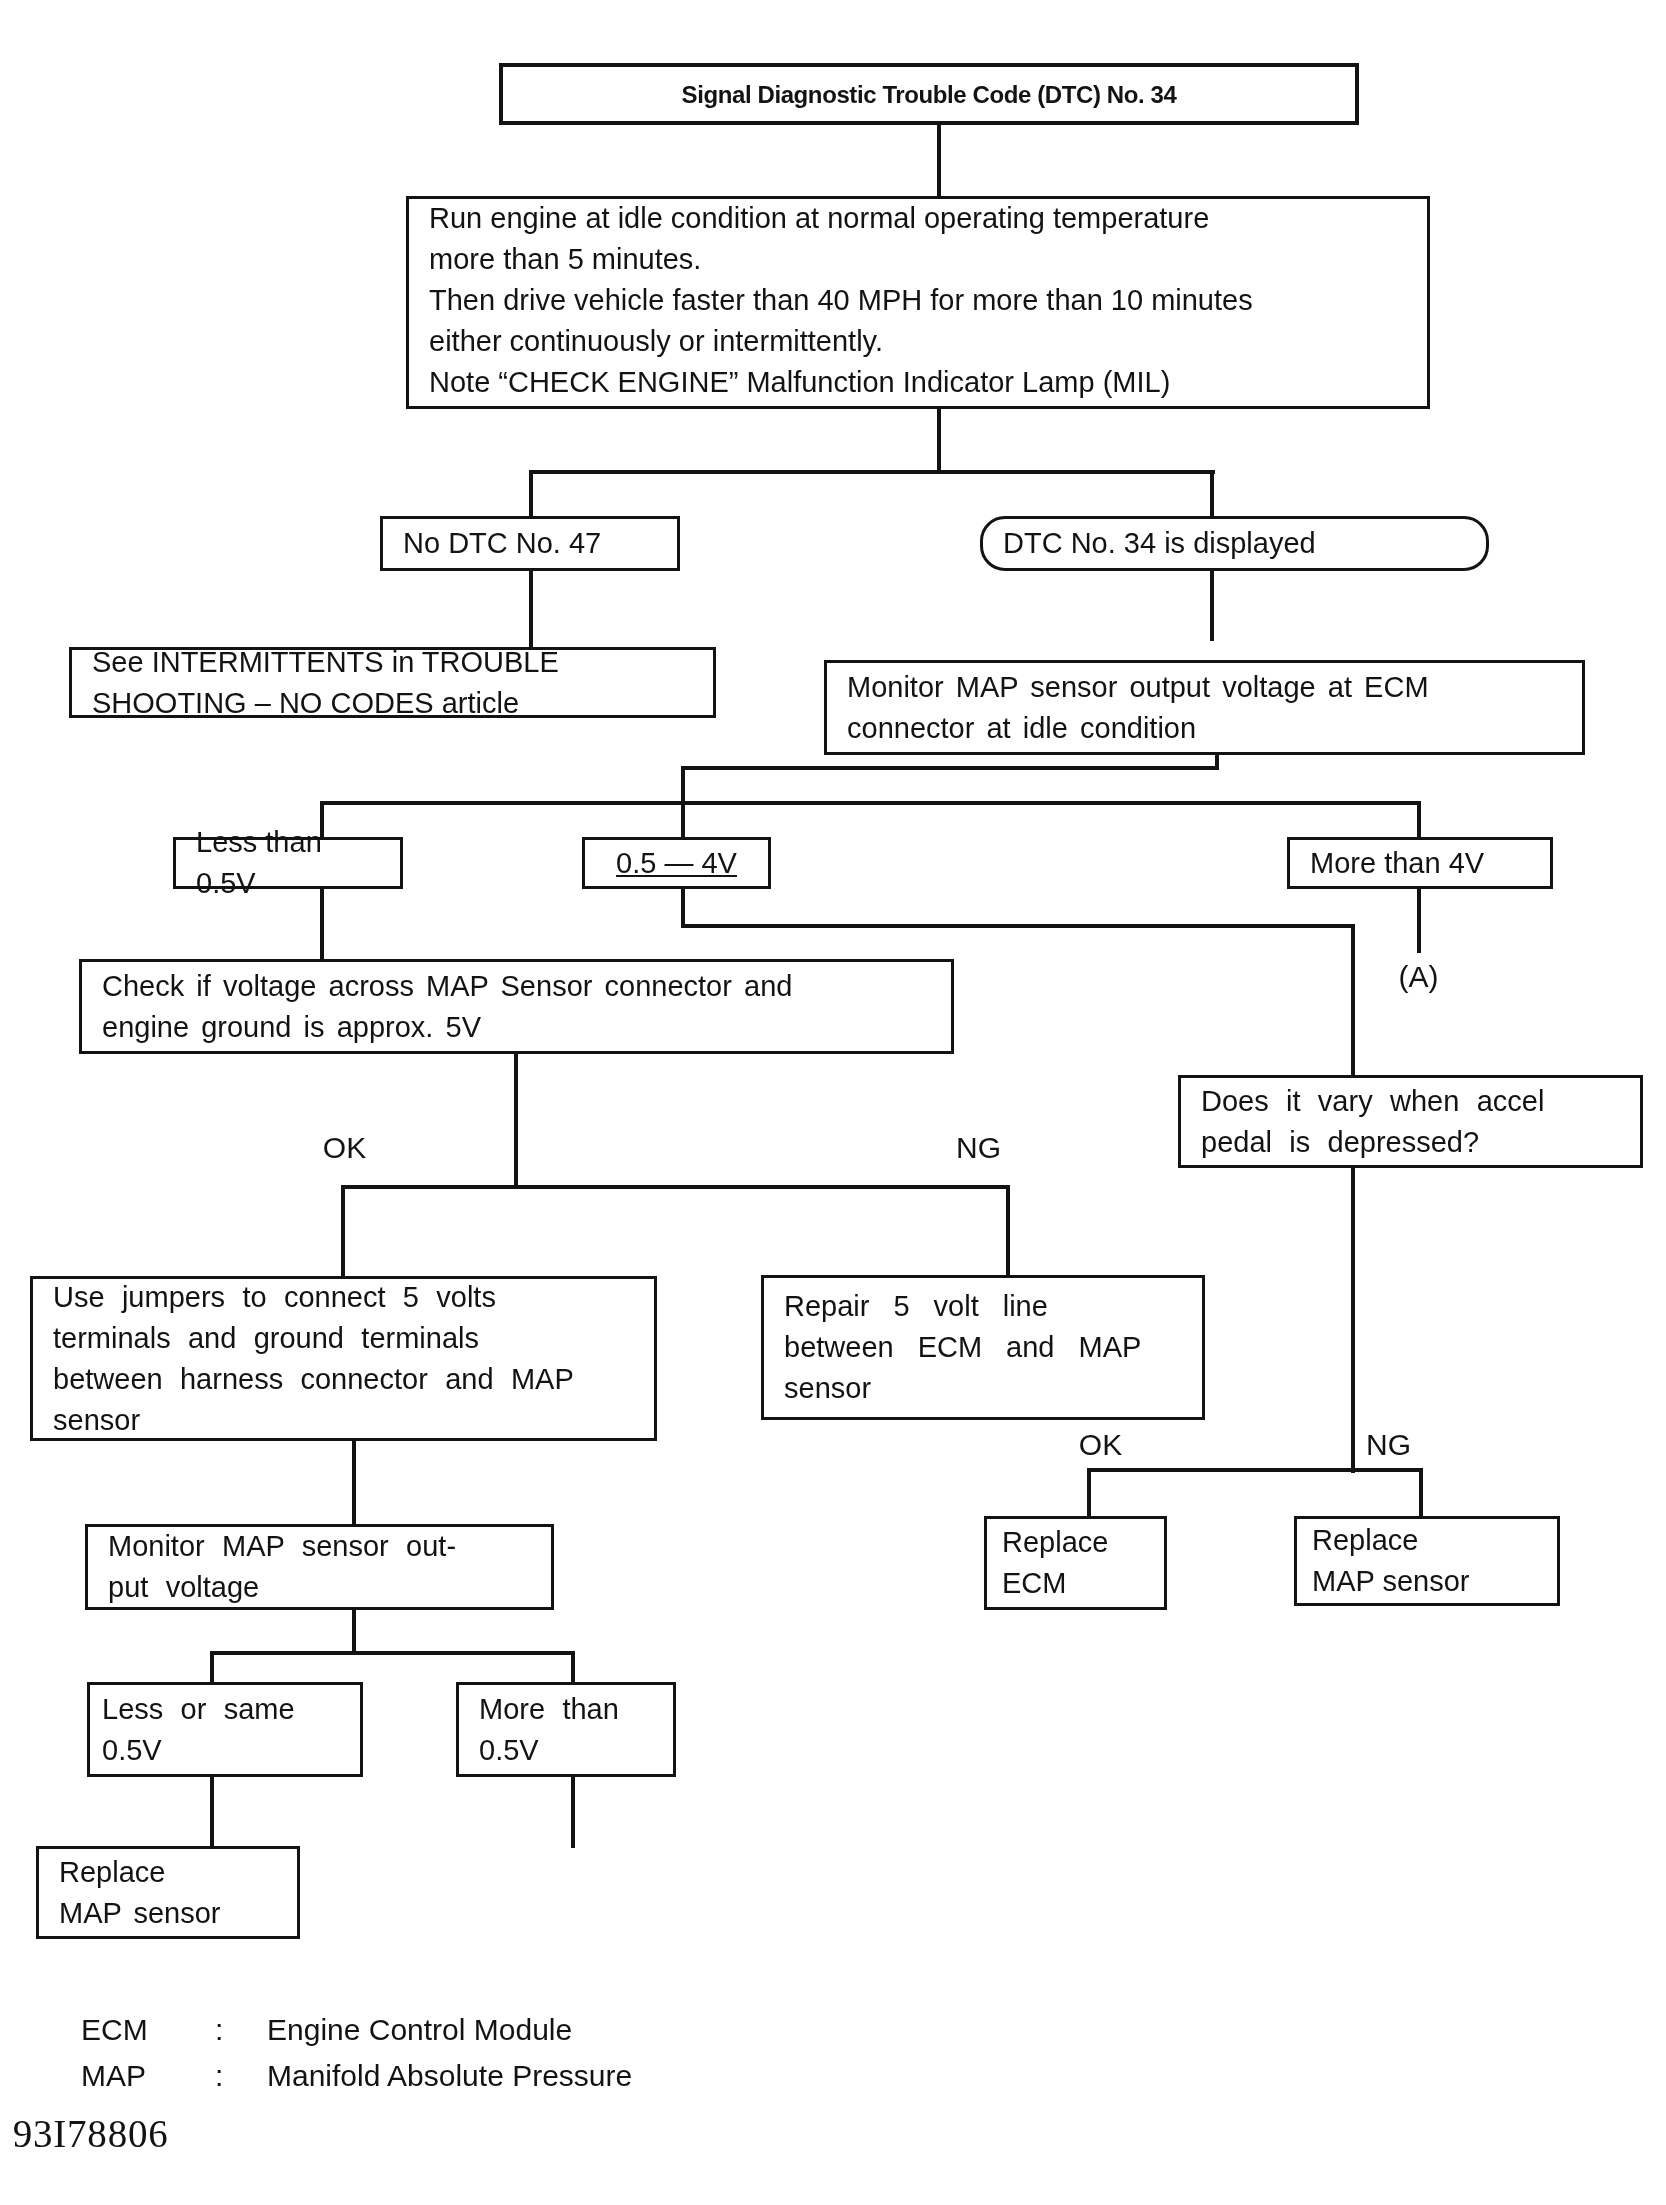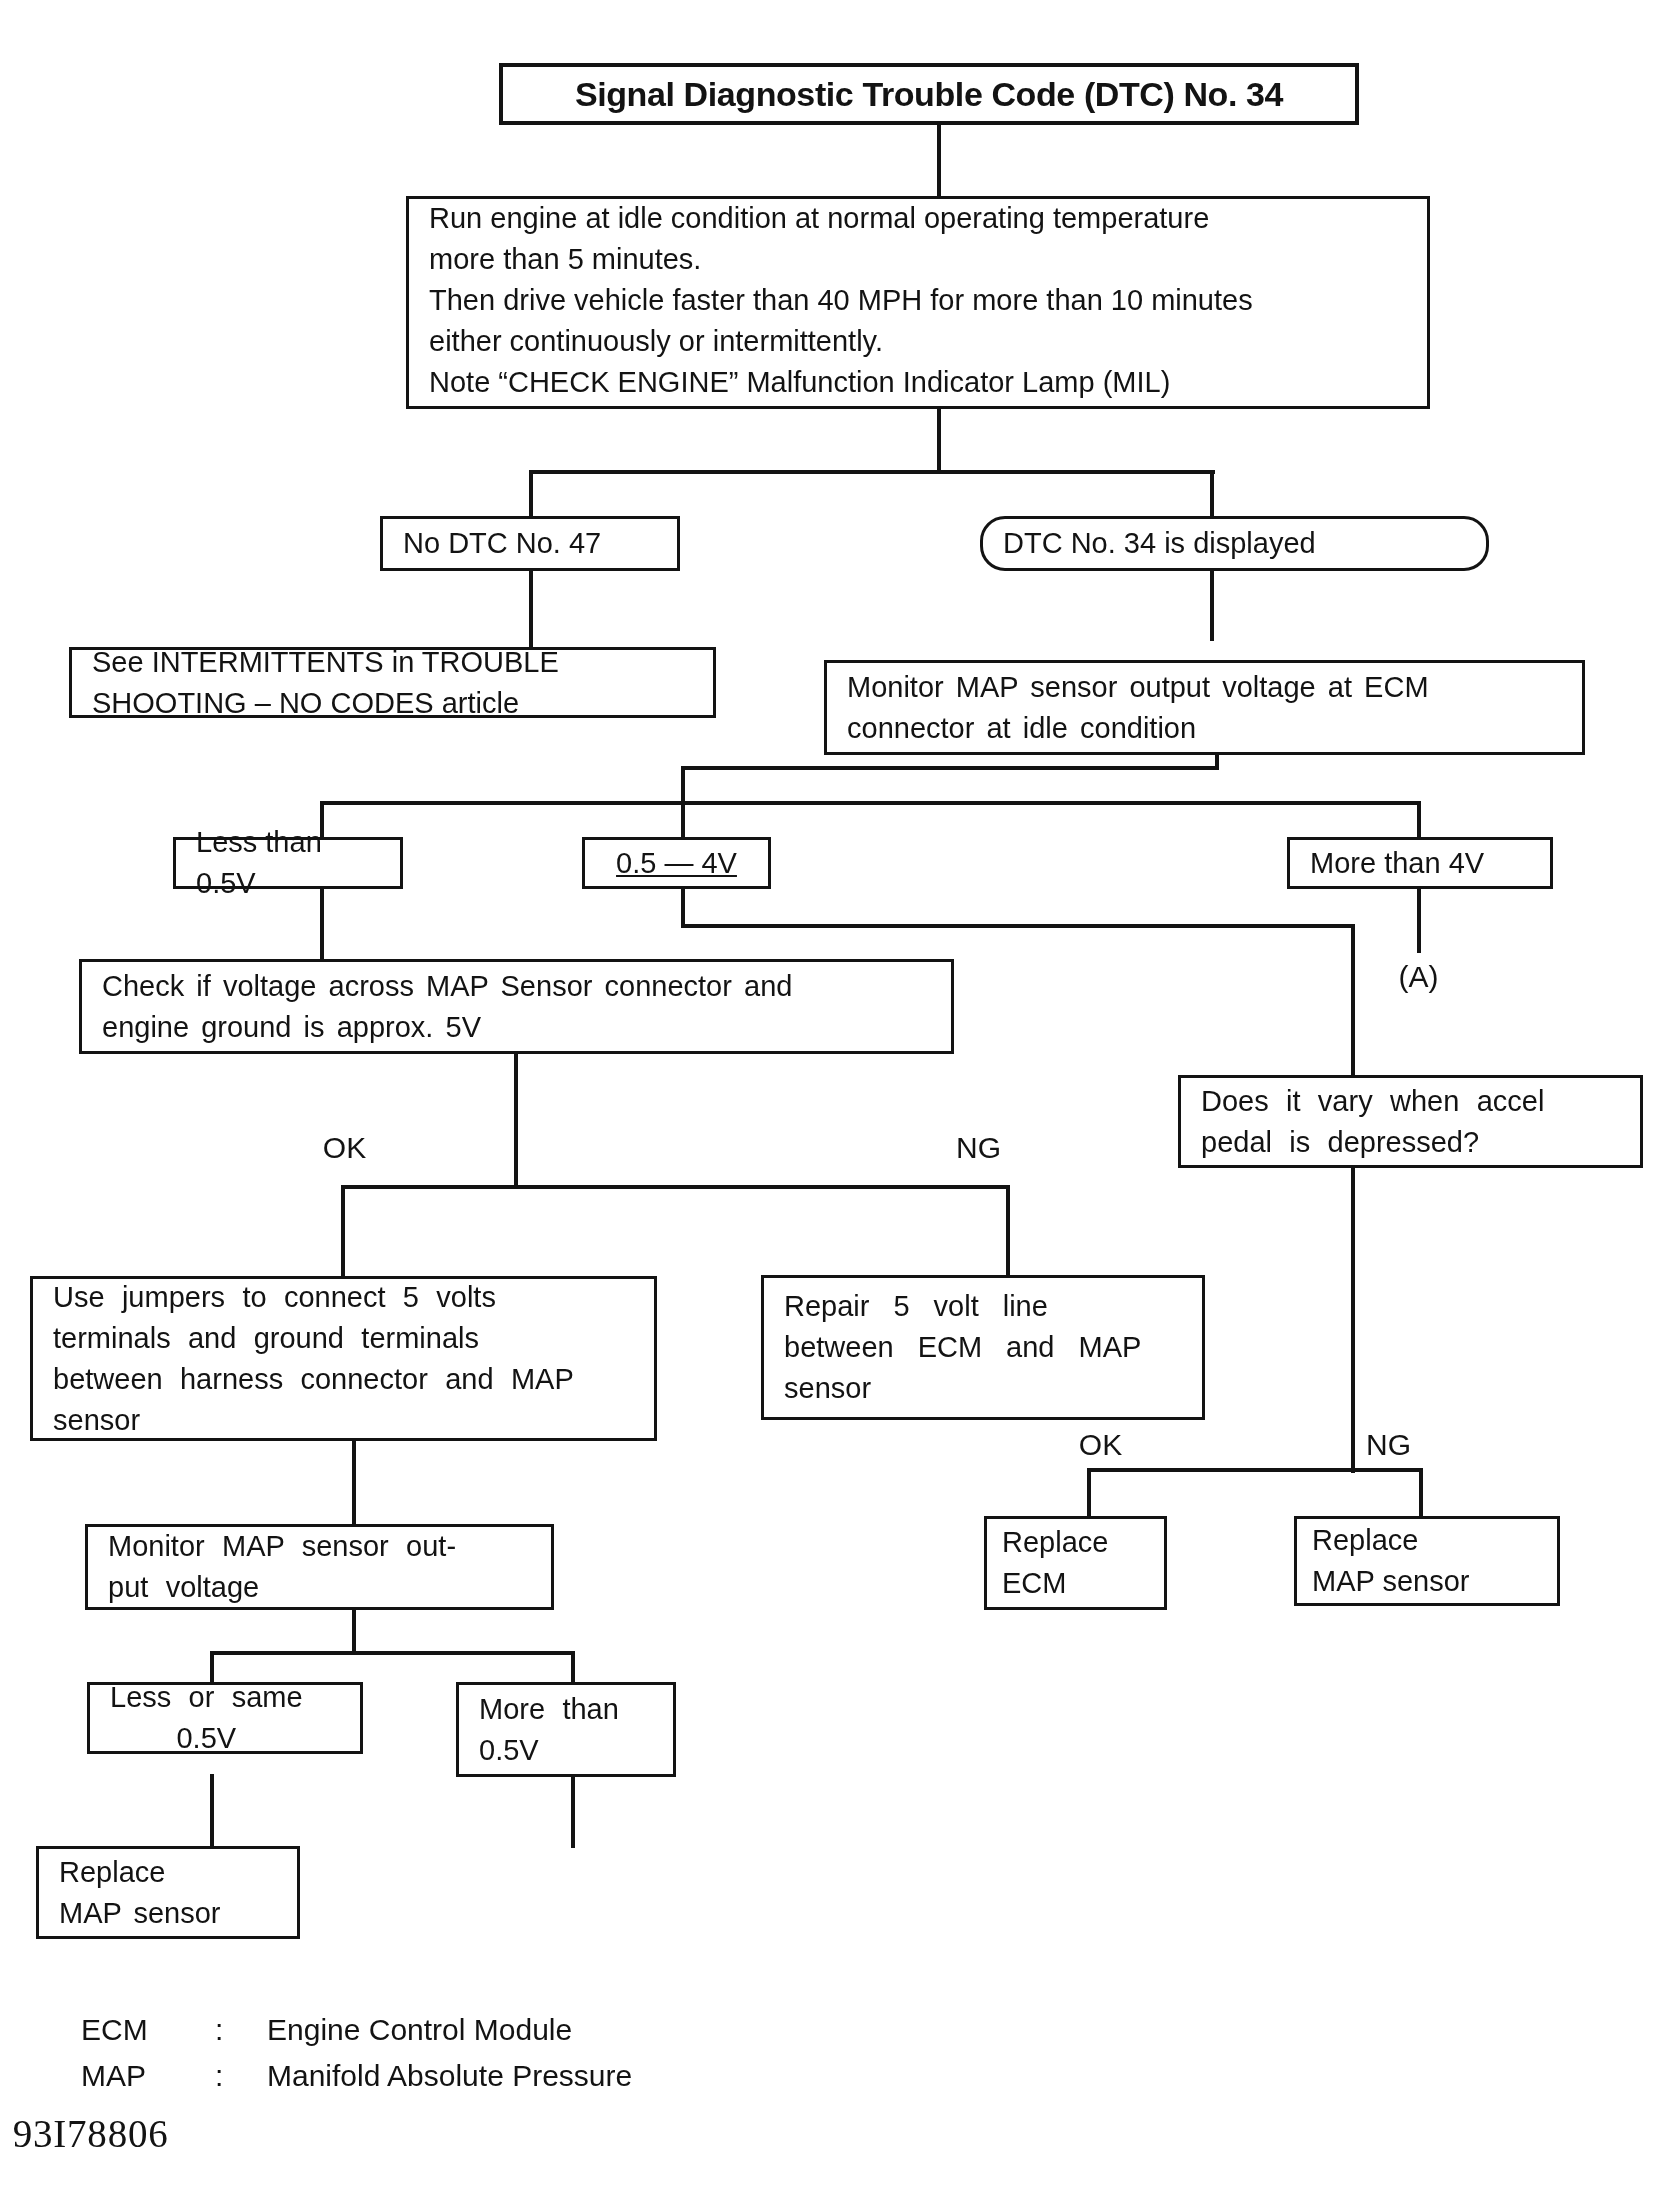--- a/index.html
+++ b/index.html
@@ -24,21 +24,21 @@
     padding:5px 20px;
     font-size:29px;
     line-height:41px;
     white-space:pre-line;
     text-align:left;
   }
   .title{
     justify-content:center;
     text-align:center;
     font-weight:700;
-    font-size:34px;
+    font-size:24px;
     letter-spacing:-0.4px;
     border-width:4.2px;
   }
   .pad-sm{padding:3.4px 15px;}
   .ws1{word-spacing:0.14em;}
   .ws2{word-spacing:0.32em;}
   .ws3{word-spacing:0.55em;}
   .centered{justify-content:center;text-align:center;text-decoration:underline;}
   .lbl{
     position:absolute;
@@ -145,21 +145,21 @@
 
   <div class="node pad-sm" style="left:984px;top:1516px;width:183px;height:94px;">Replace
 ECM</div>
 
   <div class="node pad-sm" style="left:1294px;top:1516px;width:266px;height:90px;">Replace
 MAP sensor</div>
 
   <div class="node ws2" style="left:85px;top:1524px;width:469px;height:86px;">Monitor MAP sensor out-
 put voltage</div>
 
-  <div class="node ws2 pad-sm" style="left:87px;top:1682px;width:276px;height:72px;padding-left:20px;text-align:center;">Less or same
+  <div class="node ws2 pad-sm" style="left:87px;top:1682px;width:276px;height:95px;padding-left:12px;">Less or same
 0.5V</div>
 
   <div class="node ws2 pad-sm" style="left:456px;top:1682px;width:220px;height:95px;padding-left:20px;">More than
 0.5V</div>
 
   <div class="node ws1 pad-sm" style="left:36px;top:1846px;width:264px;height:93px;padding-left:20px;">Replace
 MAP sensor</div>
 
 
   <div class="lbl" style="left:1368px;top:960px;">(A)</div>

